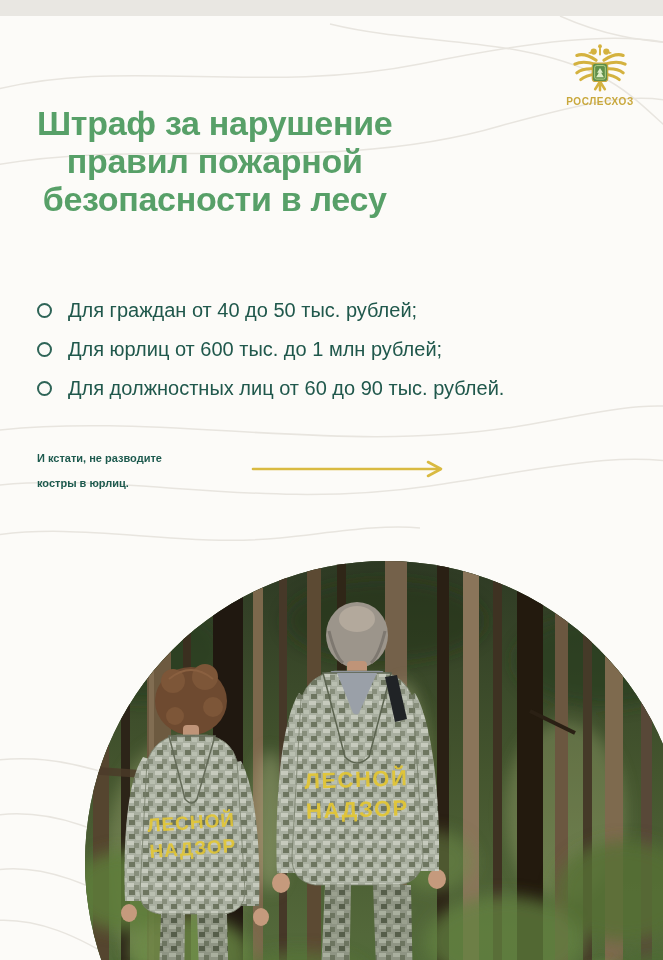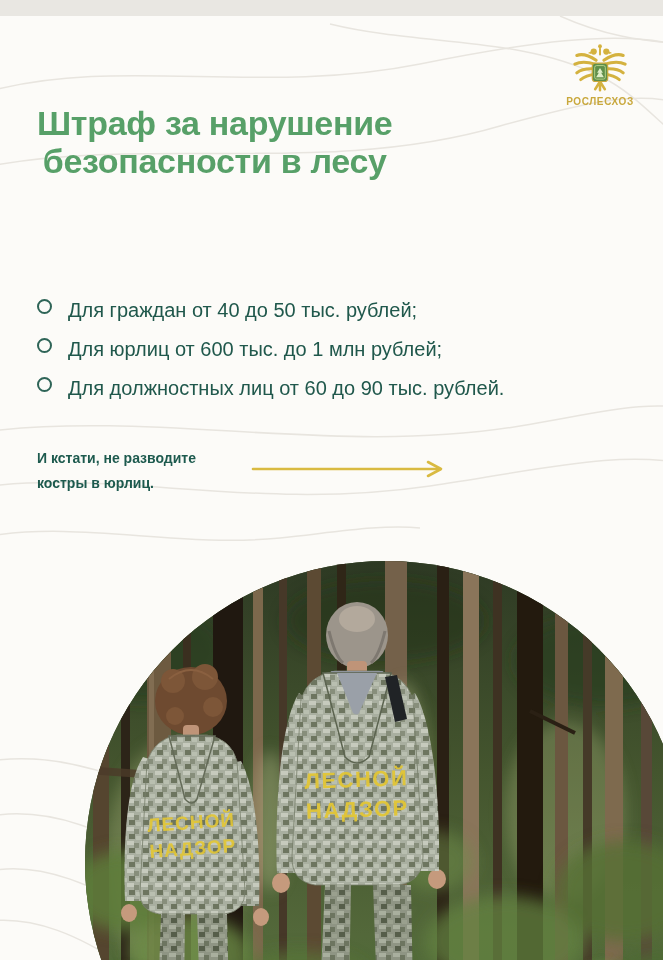--- a/index.html
+++ b/index.html
@@ -25,31 +25,31 @@
     color:#57a068; letter-spacing:-0.3px;text-align:center;
   }
   .subtitle { position:absolute; left:37px; top:208px; }
   .subtitle span {
     display:block; font-size:19px; line-height:26px; font-weight:bold;
     color:#1d5a4e;
   }
 
   
   .fines { position:absolute; left:37px; top:283px; }
-  .fine-item { display:flex; margin-bottom:17px; height:22px; }
+  .fine-item { display:flex; align-items:center; margin-bottom:17px; height:22px; }
   .ring {
     width:15px; height:15px; border:2px solid #2e6457; border-radius:50%;
     flex-shrink:0; margin-right:16px;
   }
   .fine-text { font-size:20px; color:#20584c; }
 
   
   .note { position:absolute; left:37px; top:430px; }
   .note span {
-    display:block; font-size:14px; line-height:25px; font-weight:bold; color:#1d5a4e;
+    display:block; font-size:11px; line-height:25px; font-weight:bold; color:#1d5a4e;
   }
   .note-arrow { position:absolute; left:250px; top:443px; }
 
   
   .photo-circle {
     position:absolute; left:85px; top:545px; width:602px; height:602px;
     border-radius:50%; overflow:hidden; background:#3c4d28;
   }
 </style>
 </head>
@@ -94,20 +94,21 @@
       <path d="M 39.5 9 L 42.5 10.5 L 39.2 11.5 Z" fill="#d4b23f"></path>
       <rect x="22" y="21" width="16" height="19" rx="3.5" fill="#5f8f4a" stroke="#c9a83c" stroke-width="1.2"></rect>
       <rect x="24.5" y="23.5" width="11" height="14" rx="2" fill="none" stroke="#b7d28a" stroke-width="1"></rect>
       <path d="M 30 26 L 33 31 L 31.2 31 L 34 35.5 L 26 35.5 L 28.8 31 L 27 31 Z" fill="#dfeec9"></path>
     </svg>
     <div class="logo-label">РОСЛЕСХОЗ</div>
   </div>
 
   <h1 class="title">
     <span>Штраф за нарушение</span>
+    <span>правил пожарной</span>
     <span>безопасности в лесу</span>
   </h1>
 
   <div class="subtitle">
   </div>
 
   <div class="fines">
     <div class="fine-item">
       <span class="ring"></span>
       <span class="fine-text">Для граждан от 40 до 50 тыс. рублей;</span>

